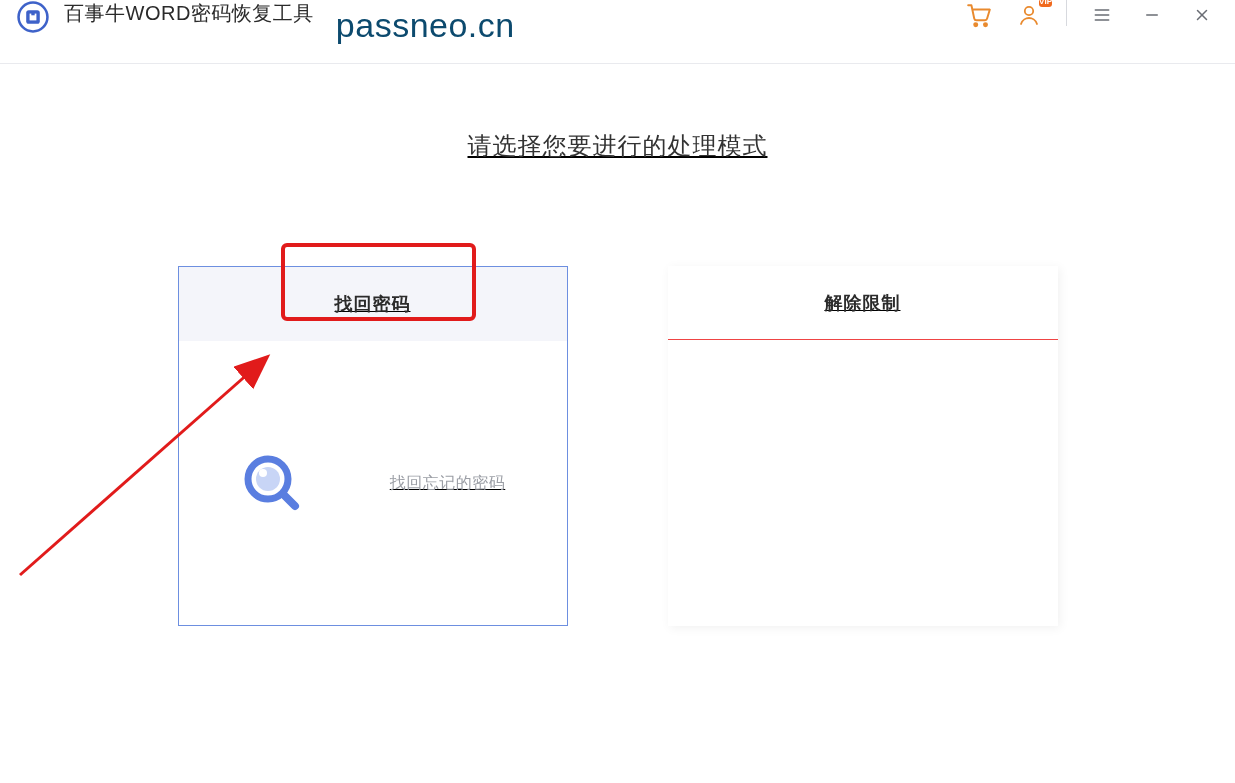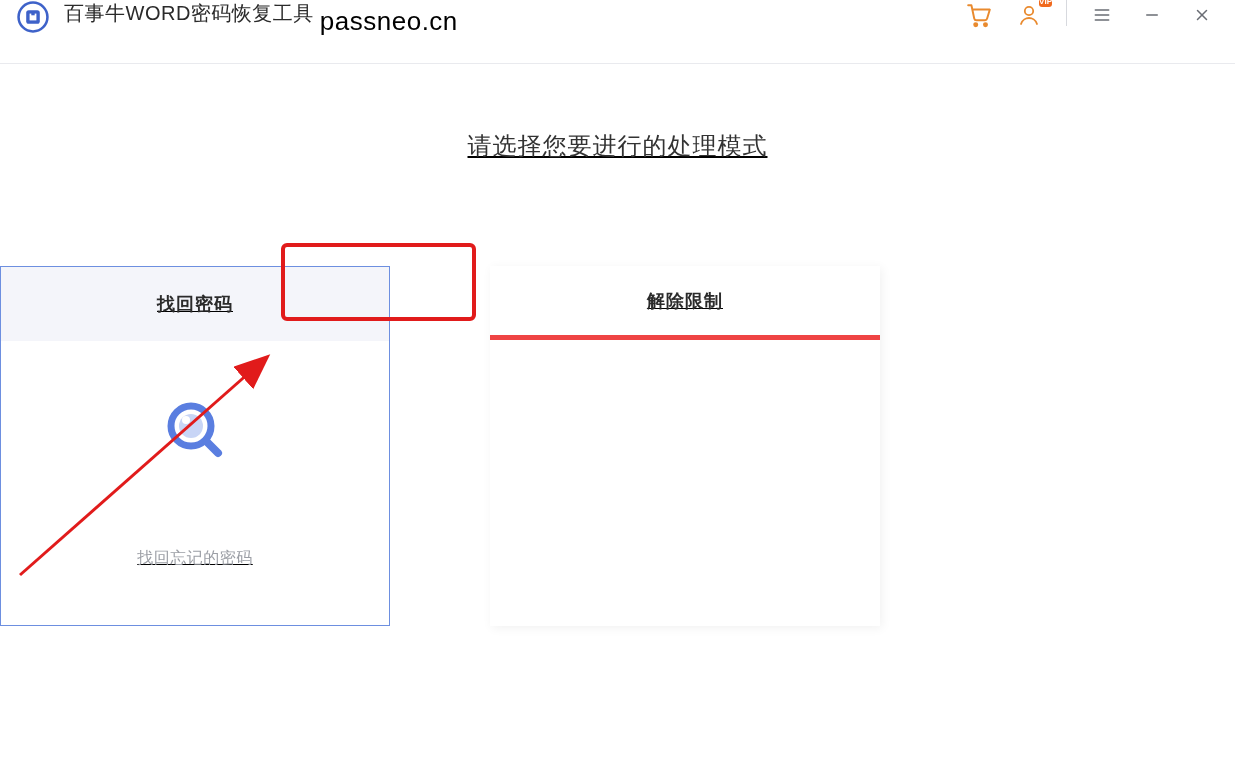--- a/index.html
+++ b/index.html
@@ -26,23 +26,23 @@
     flex: 0 0 auto;
   }
   .app-title {
     margin-left: 14px;
     font-size: 20px;
     color: #2a2a2a;
     font-weight: 500;
     letter-spacing: .5px;
   }
   .watermark {
-    margin-left: 6px;
-    font-size: 26px;
-    color: #000000;
+    margin-left: 22px;
+    font-size: 34px;
+    color: #0c4a6e;
     font-weight: 400;
     letter-spacing: .5px;
     margin-top: 6px;
   }
   .titlebar-spacer { flex: 1 1 auto; }
 
   .tb-icon {
     width: 30px;
     height: 30px;
     display: flex;
@@ -81,20 +81,21 @@
   .page-prompt {
     font-size: 24px;
     color: #333;
     font-weight: 400;
     letter-spacing: 1px;
   }
 
   .cards {
     margin-top: 104px;
     display: flex;
+    justify-content: center;
     gap: 100px;
   }
 
   .mode-card {
     width: 390px;
     height: 360px;
     display: flex;
     flex-direction: column;
     cursor: pointer;
     position: relative;
@@ -113,28 +114,28 @@
     display: flex;
     align-items: center;
     justify-content: center;
     font-size: 18px;
     color: #2b2b2b;
     font-weight: 600;
     letter-spacing: 1px;
   }
   .mode-card.unselected .card-header {
     background: #ffffff;
-    border-bottom: 5px solid #ef4444;
+    border-bottom: 1px solid #ef4444;
     font-weight: 600;
   }
 
   .card-body {
     flex: 1;
     display: flex;
-    flex-direction: column;
+    flex-direction: row;
     align-items: center;
     justify-content: center;
     gap: 86px;
     background: #fff;
   }
 
   .card-icon {
     width: 64px;
     height: 64px;
   }

